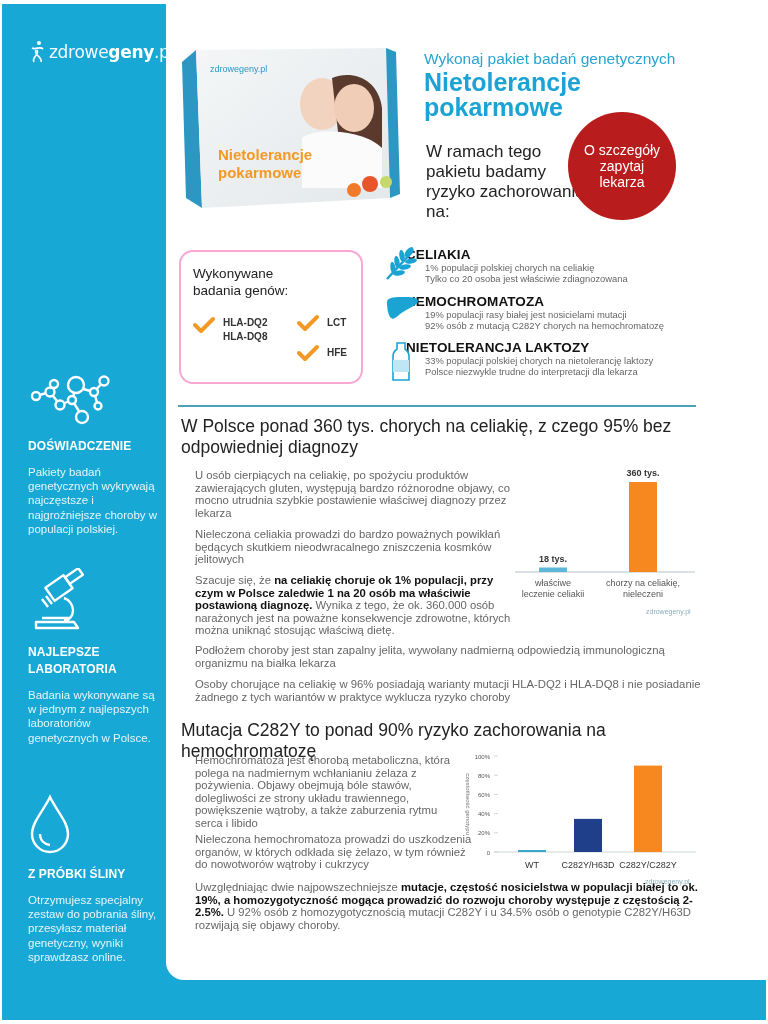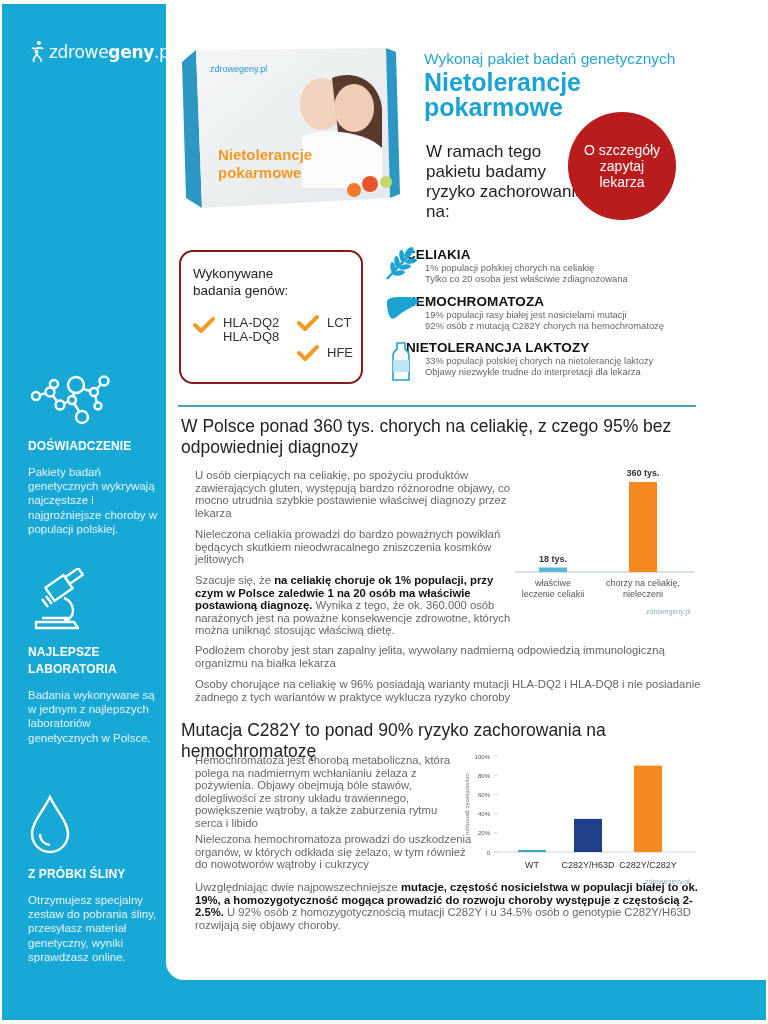--- a/index.html
+++ b/index.html
@@ -22,23 +22,23 @@
   .side-block p { font-family: "Liberation Sans", sans-serif; font-size: 11.5px; line-height: 14.2px; color: #e6f5fb; }
 
   
   .box-img { position: absolute; left: 182px; top: 48px; width: 222px; height: 160px; }
   .hero-sub { position: absolute; left: 424px; top: 50px; color: #27a4cf; font-family: "Liberation Sans", sans-serif; font-size: 15.5px; text-align: right; }
   .hero-title { position: absolute; left: 424px; top: 70px; color: #1ba3d4; font-family: "Liberation Sans", sans-serif; font-weight: bold; font-size: 25px; line-height: 25px; }
   .hero-lead { position: absolute; left: 426px; top: 142px; color: #222; font-family: "Liberation Sans", sans-serif; font-size: 17px; line-height: 20px; width: 170px; }
   .ask-circle { position: absolute; left: 568px; top: 112px; width: 108px; height: 108px; border-radius: 50%; background: #b91c1c; color: #fff; display: flex; align-items: center; justify-content: center; text-align: center; font-family: "Liberation Sans", sans-serif; font-size: 14px; line-height: 16px; padding: 0 10px; }
 
   
-  .genes-box { position: absolute; left: 179px; top: 250px; width: 184px; height: 134px; border: 2px solid #7f1d1d; border-radius: 14px; }
+  .genes-box { position: absolute; left: 179px; top: 250px; width: 184px; height: 134px; border: 2px solid #f9a8d4; border-radius: 14px; }
   .genes-box h4 { position: absolute; left: 12px; top: 13px; font-family: "Liberation Sans", sans-serif; font-weight: normal; color: #222; font-size: 13.5px; line-height: 17px; }
-  .gene { position: absolute; display: flex; align-items: flex-start; font-family: "Liberation Sans", sans-serif; font-size: 13px; color: #333; line-height: 14px; }
+  .gene { position: absolute; display: flex; align-items: flex-start; font-family: "Liberation Sans", sans-serif; font-size: 10px; color: #333; line-height: 14px; font-weight: bold; }
   .gene .check { width: 22px; height: 18px; margin-right: 8px; }
 
   
   .disease { position: absolute; left: 385px; width: 310px; }
   .disease .d-icon { position: absolute; left: 0; top: 0; }
   .disease h5 { margin-left: 21px; font-family: "Liberation Sans", sans-serif; font-size: 13.5px; font-weight: bold; color: #111; letter-spacing: 0.1px; }
   .disease p { margin-left: 40px; font-family: "Liberation Sans", sans-serif; font-size: 9.4px; line-height: 11px; color: #666; }
 
   .divider { position: absolute; left: 178px; top: 405px; width: 518px; height: 2px; background: #4ea4b4; }
 
@@ -197,21 +197,21 @@
   <p>92% osób z mutacją C282Y chorych na hemochromatozę</p>
 </div>
 
 <div class="disease" style="top:340px;">
   <svg class="d-icon" width="20" height="40" viewBox="0 0 20 40" style="left:6px; top:2px;">
     <path d="M6 1 L14 1 L14 7 C18 10 18 12 18 14 L18 38 L2 38 L2 14 C2 12 2 10 6 7 Z" fill="none" stroke="#1ba3d4" stroke-width="1.6"></path>
     <rect x="2" y="18" width="16" height="12" fill="#bfe6f4"></rect>
   </svg>
   <h5>NIETOLERANCJA LAKTOZY</h5>
   <p>33% populacji polskiej chorych na nietolerancję laktozy</p>
-  <p>Objawy niezwykle trudne do interpretacji dla lekarza</p>
+  <p>Polsce niezwykle trudne do interpretacji dla lekarza</p>
 </div>
 
 <div class="divider"></div>
 
 <h2 class="section" style="top:416px; width:520px;">W Polsce ponad 360 tys. chorych na celiakię, z czego 95% bez odpowiedniej diagnozy</h2>
 
 <p class="para" style="top:469px; width:322px;">U osób cierpiących na celiakię, po spożyciu produktów zawierających gluten, występują bardzo różnorodne objawy, co mocno utrudnia szybkie postawienie właściwej diagnozy przez lekarza</p>
 <p class="para" style="top:528px; width:322px;">Nieleczona celiakia prowadzi do bardzo poważnych powikłań będących skutkiem nieodwracalnego zniszczenia kosmków jelitowych</p>
 <p class="para" style="top:574px; width:322px;">
   <span>Szacuje się, że </span><b>na celiakię choruje ok 1% populacji, przy czym w Polsce zaledwie 1 na 20 osób ma właściwie postawioną diagnozę.</b><span> Wynika z tego, że ok. 360.000 osób narażonych jest na poważne konsekwencje zdrowotne, których można uniknąć stosując właściwą dietę.</span>

